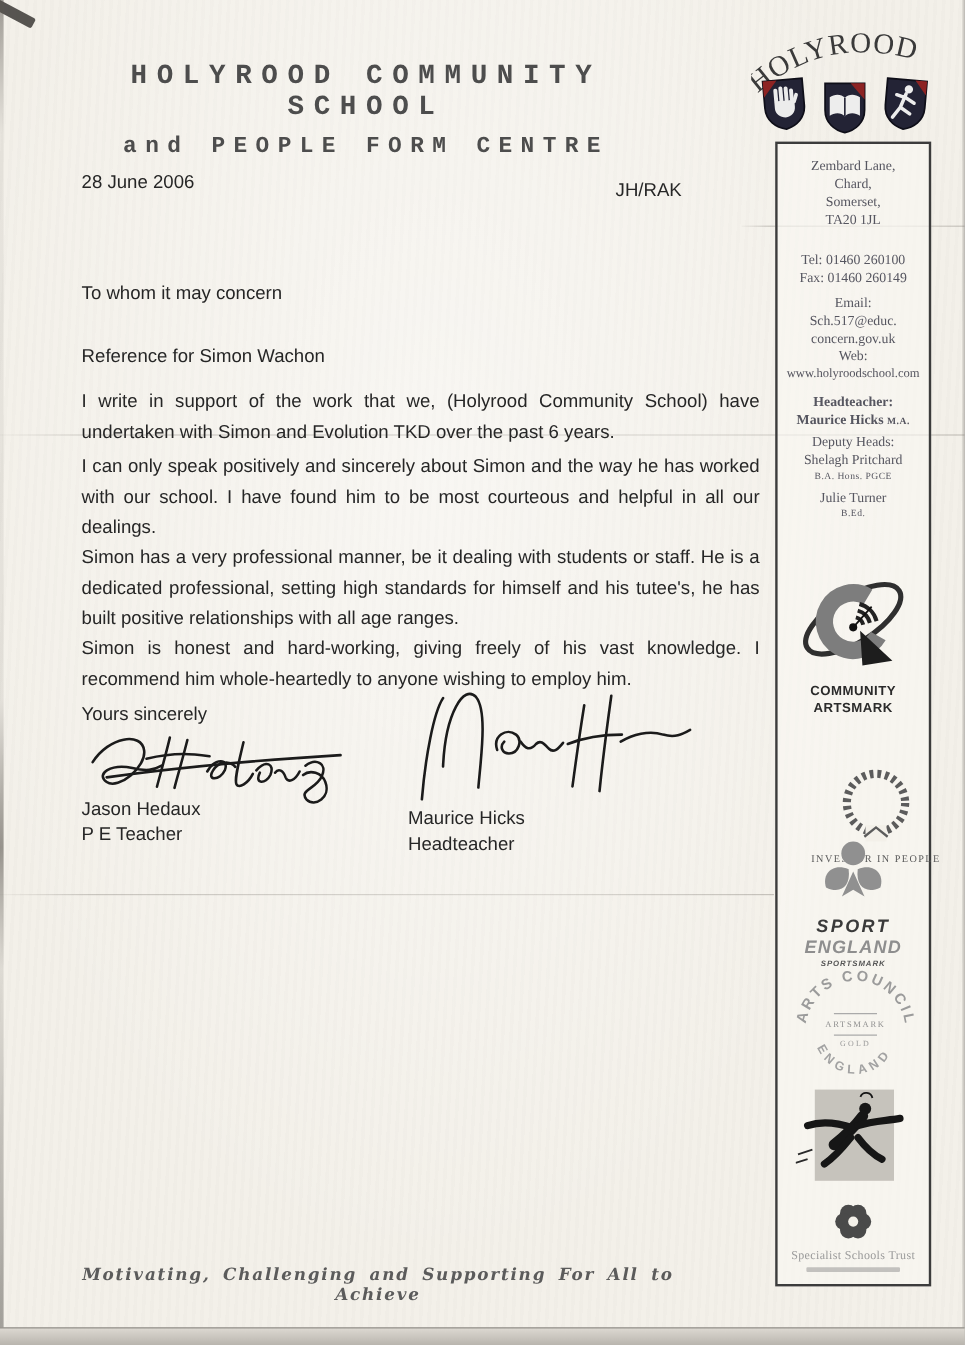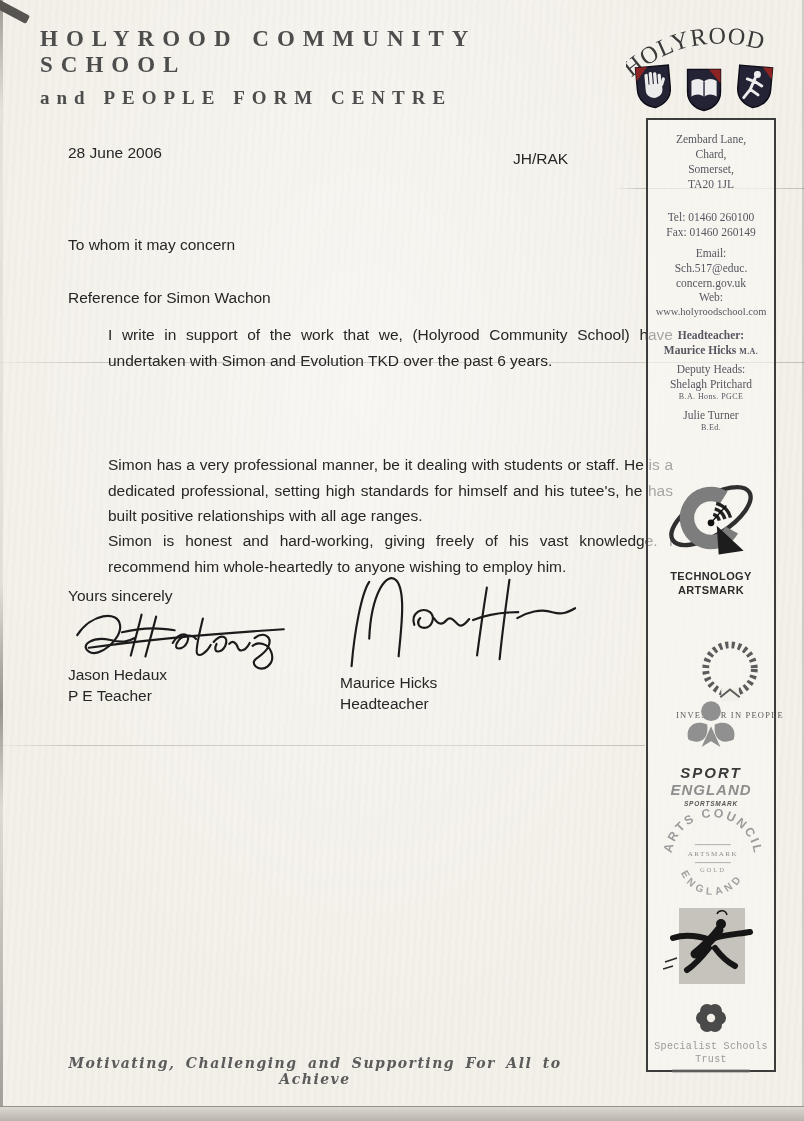--- a/index.html
+++ b/index.html
@@ -14,43 +14,43 @@
   .abs{position:absolute;}
   
   .mark-tl{left:-6px;top:7px;width:36px;height:9px;background:#2f2d2a;transform:rotate(28deg);border-radius:2px;opacity:.8;}
   .edge-left{left:0;top:0;width:3px;height:100%;
     background:linear-gradient(180deg, rgba(90,86,80,.55), rgba(90,86,80,.08) 10%, rgba(90,86,80,.10) 52%, rgba(60,56,50,.5) 63%, rgba(90,86,80,.12) 72%, rgba(60,58,54,.45));}
   .edge-right{right:0;top:0;width:2px;height:100%;background:rgba(120,116,110,.28);}
   .edge-bottom{left:0;top:1106px;width:804px;height:15px;border-top:1px solid rgba(90,86,80,.35);
     background:linear-gradient(180deg,#dcd8d1,#b6b2ab);}
   .crease{height:1px;background:linear-gradient(90deg, rgba(110,105,98,.05), rgba(110,105,98,.32) 12%, rgba(110,105,98,.20) 70%, rgba(110,105,98,.35));}
   
-  .school-title{left:40px;top:26px;width:530px;text-align:left;
-    font-family:Liberation Serif, serif;font-weight:bold;color:#4d4d4d;}
+  .school-title{left:40px;top:50px;width:530px;text-align:center;
+    font-family:Liberation Mono, monospace;font-weight:bold;color:#4d4d4d;}
   .school-title .l1{font-size:23px;letter-spacing:8px;}
   .school-title .l2{font-size:19px;letter-spacing:7px;margin-top:9px;}
   
   .bodytext{font-size:15.5px;line-height:25.5px;color:#262626;}
-  .para{left:68px;width:565px;text-align:justify;margin-left:40px;}
+  .para{left:68px;width:565px;text-align:justify;}
   .footer-motto{left:55px;top:1055px;width:520px;text-align:center;
     font-family:"DejaVu Serif", serif;font-style:italic;font-weight:600;
     font-size:14px;letter-spacing:1.5px;word-spacing:4px;color:#5b5b5b;}
   
   .sidebar{left:646px;top:118px;width:126px;height:950px;border:2px solid #3c3c3c;
     background:rgba(250,248,243,.6);}
   .sb{position:absolute;left:0;width:100%;text-align:center;
     font-family:"Liberation Serif", serif;font-size:11.5px;line-height:1.3;color:#565660;}
   .sb .qual{font-size:8px;letter-spacing:.4px;}
   .tech-label{font-family:"Liberation Sans", sans-serif;font-weight:bold;font-size:11px;
     line-height:1.25;letter-spacing:.4px;color:#2b2b2b;}
   .iip-label{font-size:8.5px;letter-spacing:1.2px;color:#5a5a5a;}
   .sport-1{font-family:"Liberation Sans", sans-serif;font-weight:bold;font-style:italic;font-size:15px;letter-spacing:2px;color:#3a3a3a;line-height:1.15;}
   .sport-2{font-family:"Liberation Sans", sans-serif;font-weight:bold;font-style:italic;font-size:15px;letter-spacing:1px;color:#8e8e8e;line-height:1.15;}
   .sport-3{font-family:"Liberation Sans", sans-serif;font-weight:bold;font-style:italic;font-size:6.5px;letter-spacing:.8px;color:#555;line-height:1.4;}
-  .sst-label{font-family:Liberation Mono, monospace;font-size:10px;color:#9a9a9a;letter-spacing:.3px;}
+  .sst-label{font-family:Liberation Serif, serif;font-size:10px;color:#9a9a9a;letter-spacing:.3px;}
   .sst-tag{margin:3px auto 0;width:78px;height:4px;background:rgba(130,130,130,.45);border-radius:1px;}
   svg{display:block;}
   .cicon{margin:0 auto;}
 </style>
 </head>
 <body>
 
 <div class="page">
 
   <div class="abs mark-tl"></div>
@@ -99,20 +99,21 @@
       <path d="M19 14 L15 26 M19 17.5 L26.5 21.5 M19 17.5 L11 15.5 M15 26 L23.5 31 M15 26 L9 35" stroke="#ededed" stroke-width="3" stroke-linecap="round" fill="none"></path>
     </g>
   </svg>
 
   <div class="abs bodytext" style="left:68px;top:140px;">28 June 2006</div>
   <div class="abs bodytext" style="left:513px;top:146px;">JH/RAK</div>
   <div class="abs bodytext" style="left:68px;top:232px;">To whom it may concern</div>
   <div class="abs bodytext" style="left:68px;top:285px;">Reference for Simon Wachon</div>
 
   <div class="abs bodytext para" style="top:322px;">I write in support of the work that we, (Holyrood Community School) have undertaken with Simon and Evolution TKD over the past 6 years.</div>
+  <div class="abs bodytext para" style="top:376px;">I can only speak positively and sincerely about Simon and the way he has worked with our school.  I have found him to be most courteous and helpful in all our dealings.</div>
   <div class="abs bodytext para" style="top:452px;">Simon has a very professional manner, be it dealing with students or staff.  He is a dedicated professional, setting high standards for himself and his tutee's, he has built positive relationships with all age ranges.</div>
   <div class="abs bodytext para" style="top:528px;">Simon is honest and hard-working, giving freely of his vast knowledge.  I recommend him whole-heartedly to anyone wishing to employ him.</div>
 
   <div class="abs bodytext" style="left:68px;top:583px;">Yours sincerely</div>
 
   <svg class="abs" style="left:58px;top:602px;" width="245" height="76" viewBox="0 0 240 78" fill="none" stroke="#1b1b1b" stroke-width="2.2" stroke-linecap="round">
     <path d="M14 34 C28 12 56 8 58 24 C60 38 36 58 26 51 C16 44 30 35 48 39 C60 42 66 41 73 37"></path>
     <path d="M80 13 C76 30 71 47 69 55"></path>
     <path d="M95 15 C91 31 86 48 84 56"></path>
     <path d="M60 31 C86 25 100 27 114 29"></path>
@@ -190,21 +191,21 @@
         <ellipse cx="50" cy="48" rx="47" ry="20" fill="none" stroke="#2f2f2f" stroke-width="4.5" transform="rotate(-32 50 48)"></ellipse>
         <circle cx="50" cy="50" r="25" fill="none" stroke="#7d7d7d" stroke-width="15" stroke-dasharray="118 40" transform="rotate(30 50 50)"></circle>
         <path d="M56 58 L84 84 L58 88 Z" fill="#1d1d1d"></path>
         <path d="M52.3 46.3 A9 9 0 0 1 58.7 52.7" stroke="#222" stroke-width="3.5" fill="none"></path>
         <path d="M53.9 40.5 A15 15 0 0 1 64.5 51.1" stroke="#222" stroke-width="3.5" fill="none"></path>
         <path d="M55.4 34.7 A21 21 0 0 1 70.3 49.6" stroke="#222" stroke-width="3.5" fill="none"></path>
         <path d="M50 55 L66 37" stroke="#111" stroke-width="1.5"></path>
         <circle cx="50" cy="55" r="3.5" fill="#111"></circle>
       </svg>
       <div class="tech-label" style="margin-top:4px;">
-        <div>TECHNOLOGY</div>
+        <div>COMMUNITY</div>
         <div>ARTSMARK</div>
       </div>
     </div>
 
     <div class="sb" style="top:517px;margin-left:19px;">
       <svg class="cicon" width="76" height="70" viewBox="0 0 76 72">
         <circle cx="38" cy="33" r="25" fill="none" stroke="#5c5c5c" stroke-width="7" stroke-dasharray="3.2 3.4"></circle>
         <rect x="29" y="52" width="18" height="14" fill="#f3f0e9"></rect>
         <path d="M28 62 L38 54 L48 62" stroke="#5c5c5c" stroke-width="2" fill="none"></path>
       </svg>

